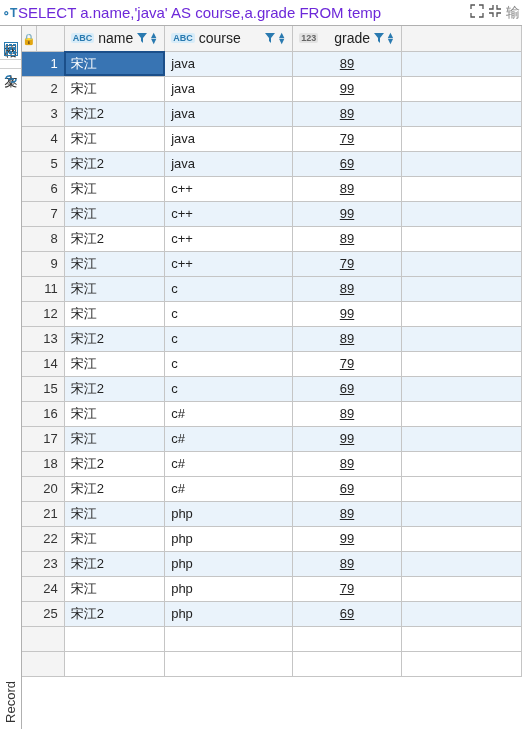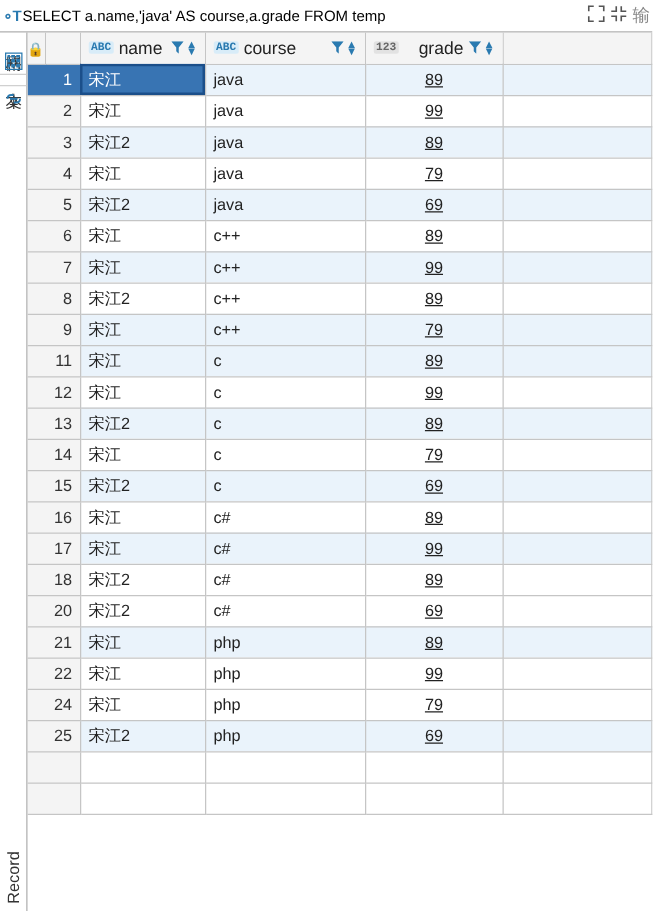--- a/index.html
+++ b/index.html
@@ -23,22 +23,22 @@
     position: relative;
   }
   .top-bar .sql-icon {
     color: #2a7ab0;
     font-size: 12px;
     width: 16px;
     text-align: center;
     font-weight: bold;
   }
   .top-bar .sql-text {
-    color: #000000;
-    font-size: 12px;
+    color: #6d28d9;
+    font-size: 15px;
     white-space: nowrap;
     overflow: hidden;
     flex: 1;
   }
   .top-bar .right-icons {
     display: flex;
     align-items: center;
     padding-right: 2px;
   }
   .top-bar .exp-icon {
@@ -152,21 +152,20 @@
     justify-content:space-between;
     gap:4px;
   }
   thead th .type-tag {
     background:#d8ecf8;
     color:#2a7ab0;
     font-size:9px;
     padding:0 2px;
     border-radius:2px;
     font-weight:bold;
-    font-family:Liberation Mono, monospace;
   }
   thead th .type-tag.num {
     background:#e2e2e2;
     color:#666;
   }
   thead th .col-name {
     color:#222;
     font-size:14px;
   }
   thead th .filter-sort {
@@ -476,20 +475,28 @@
             <td class="cell"></td>
           </tr>
           <tr>
             <td class="rownum" style="width: 14px; border-right: none;"></td>
             <td class="rownum">22</td>
             <td class="cell col-name-w">宋江</td>
             <td class="cell col-course-w">php</td>
             <td class="cell grade col-grade-w">99</td>
             <td class="cell"></td>
           </tr>
+          <tr class="alt">
+            <td class="rownum" style="width: 14px; border-right: none;"></td>
+            <td class="rownum">23</td>
+            <td class="cell col-name-w">宋江2</td>
+            <td class="cell col-course-w">php</td>
+            <td class="cell grade col-grade-w">89</td>
+            <td class="cell"></td>
+          </tr>
           <tr>
             <td class="rownum" style="width: 14px; border-right: none;"></td>
             <td class="rownum">24</td>
             <td class="cell col-name-w">宋江</td>
             <td class="cell col-course-w">php</td>
             <td class="cell grade col-grade-w">79</td>
             <td class="cell"></td>
           </tr>
           <tr class="alt">
             <td class="rownum" style="width: 14px; border-right: none;"></td>

